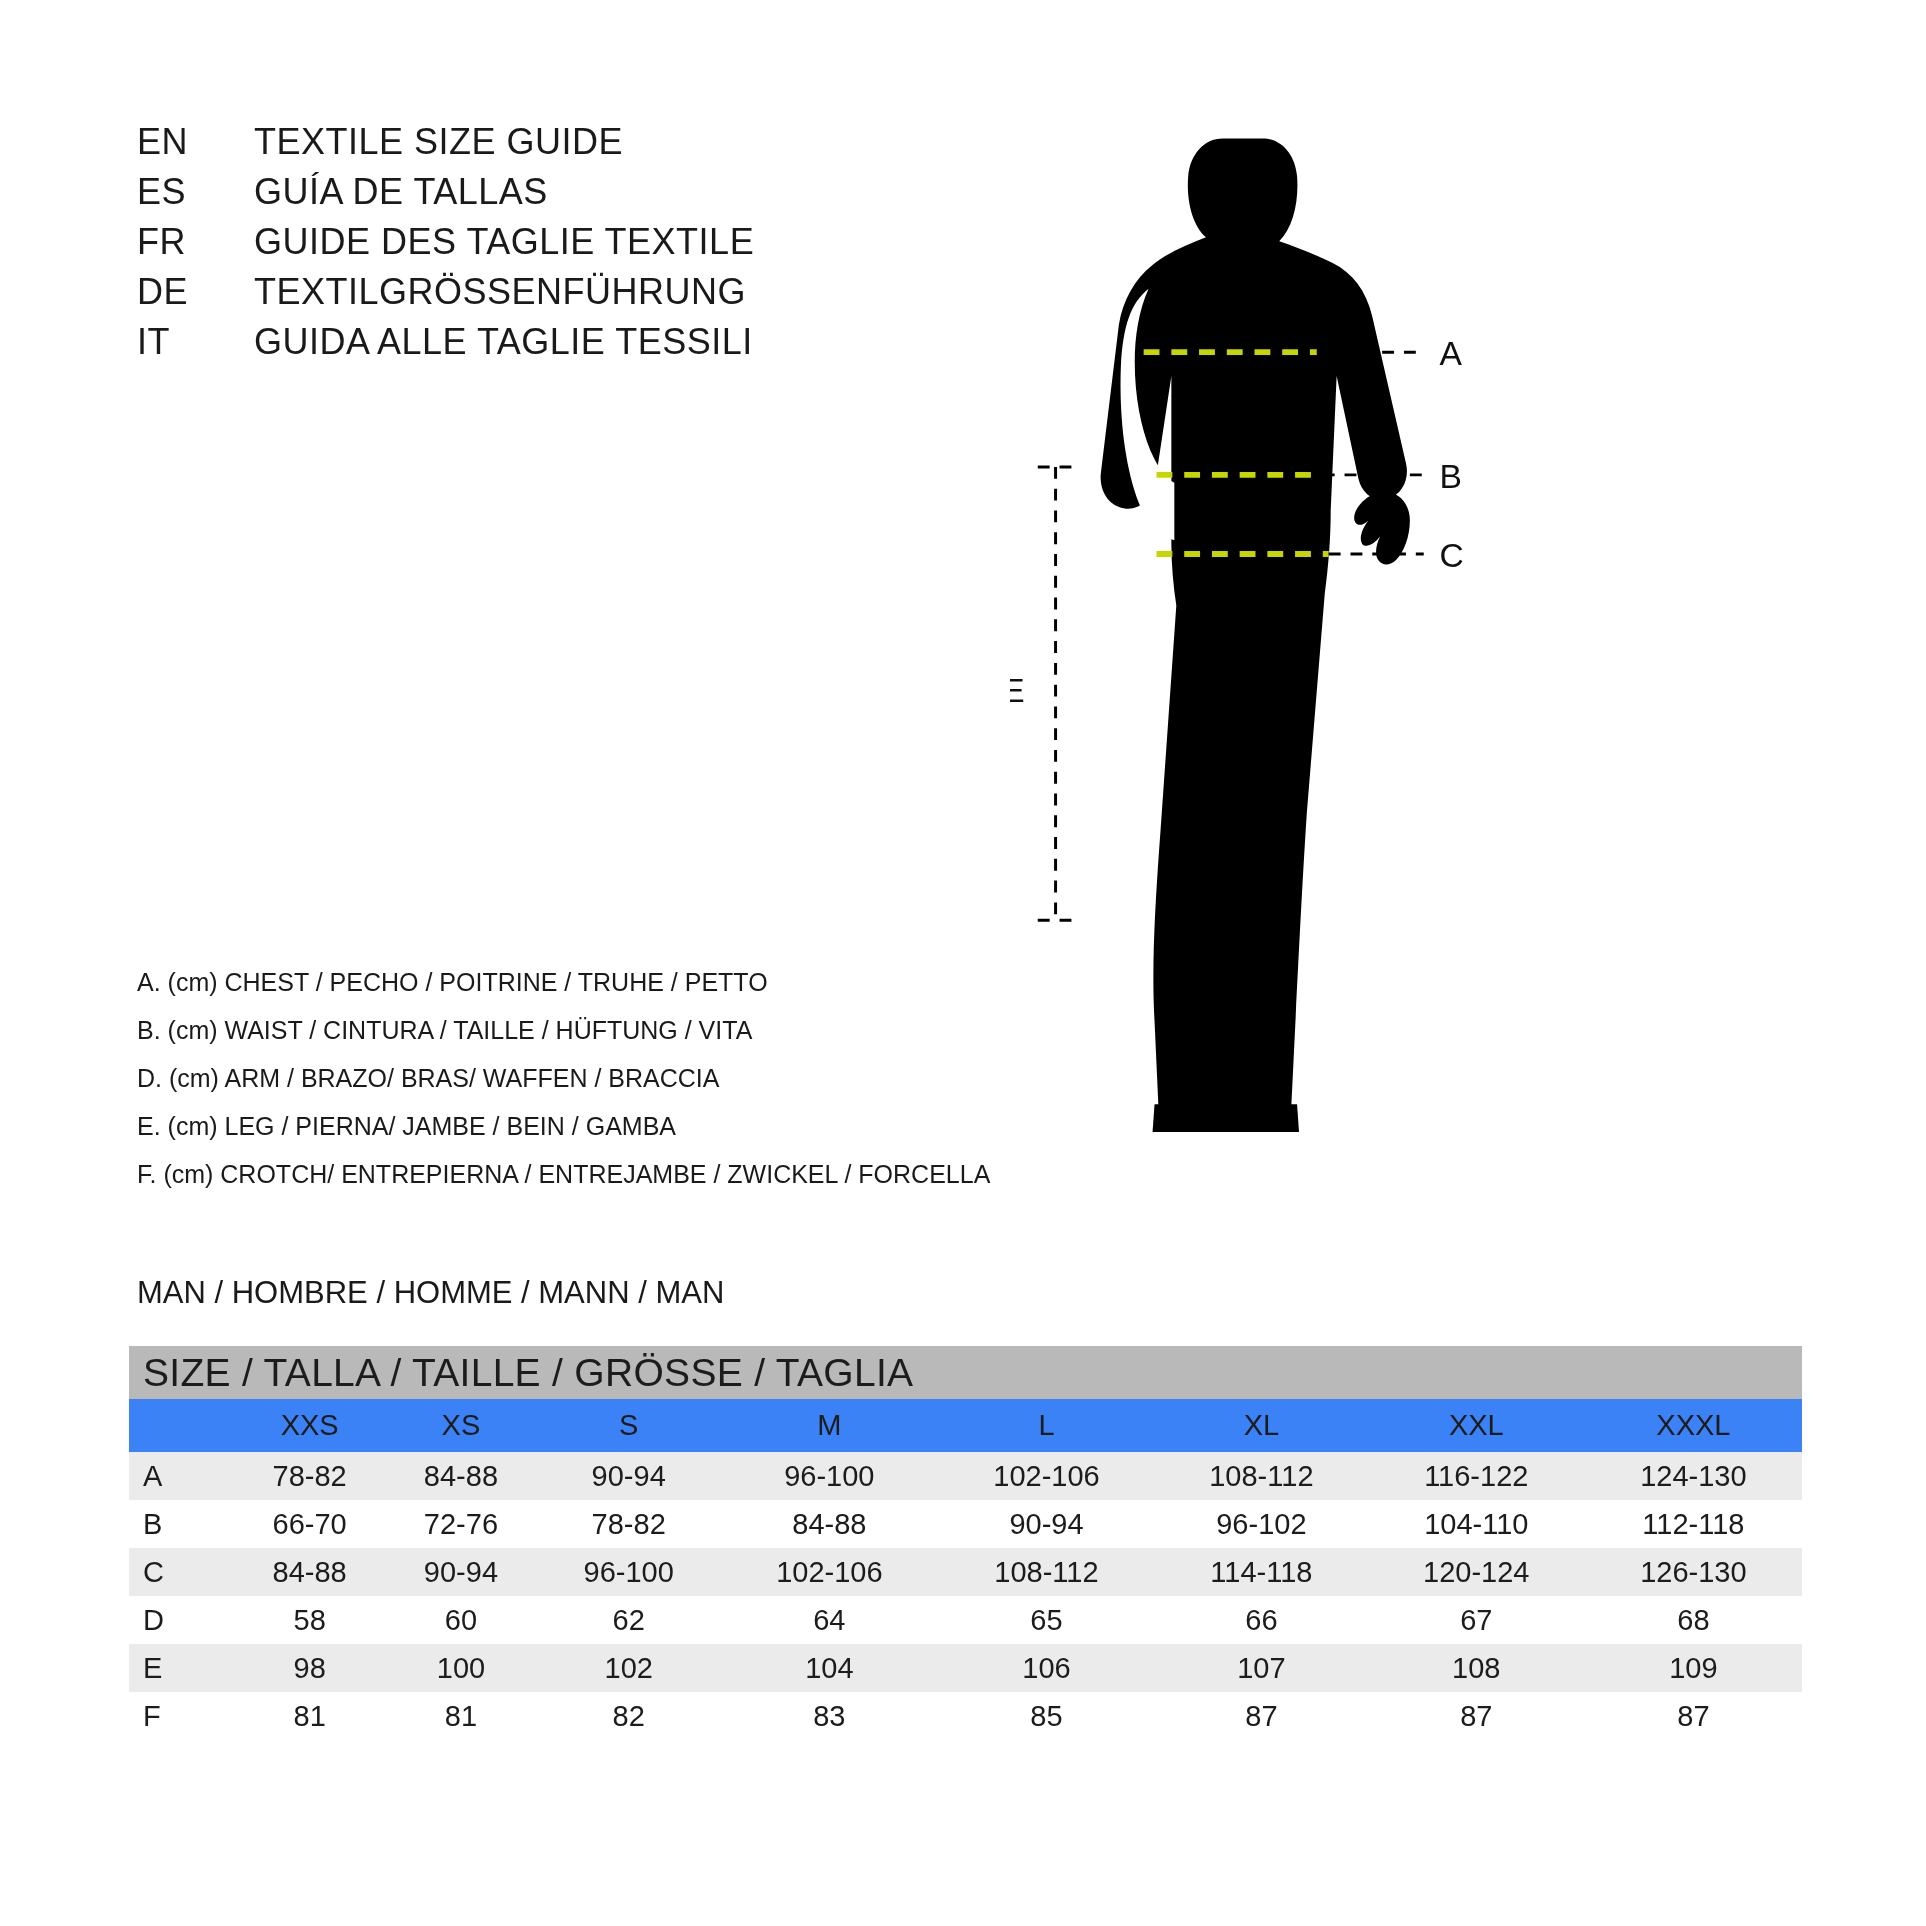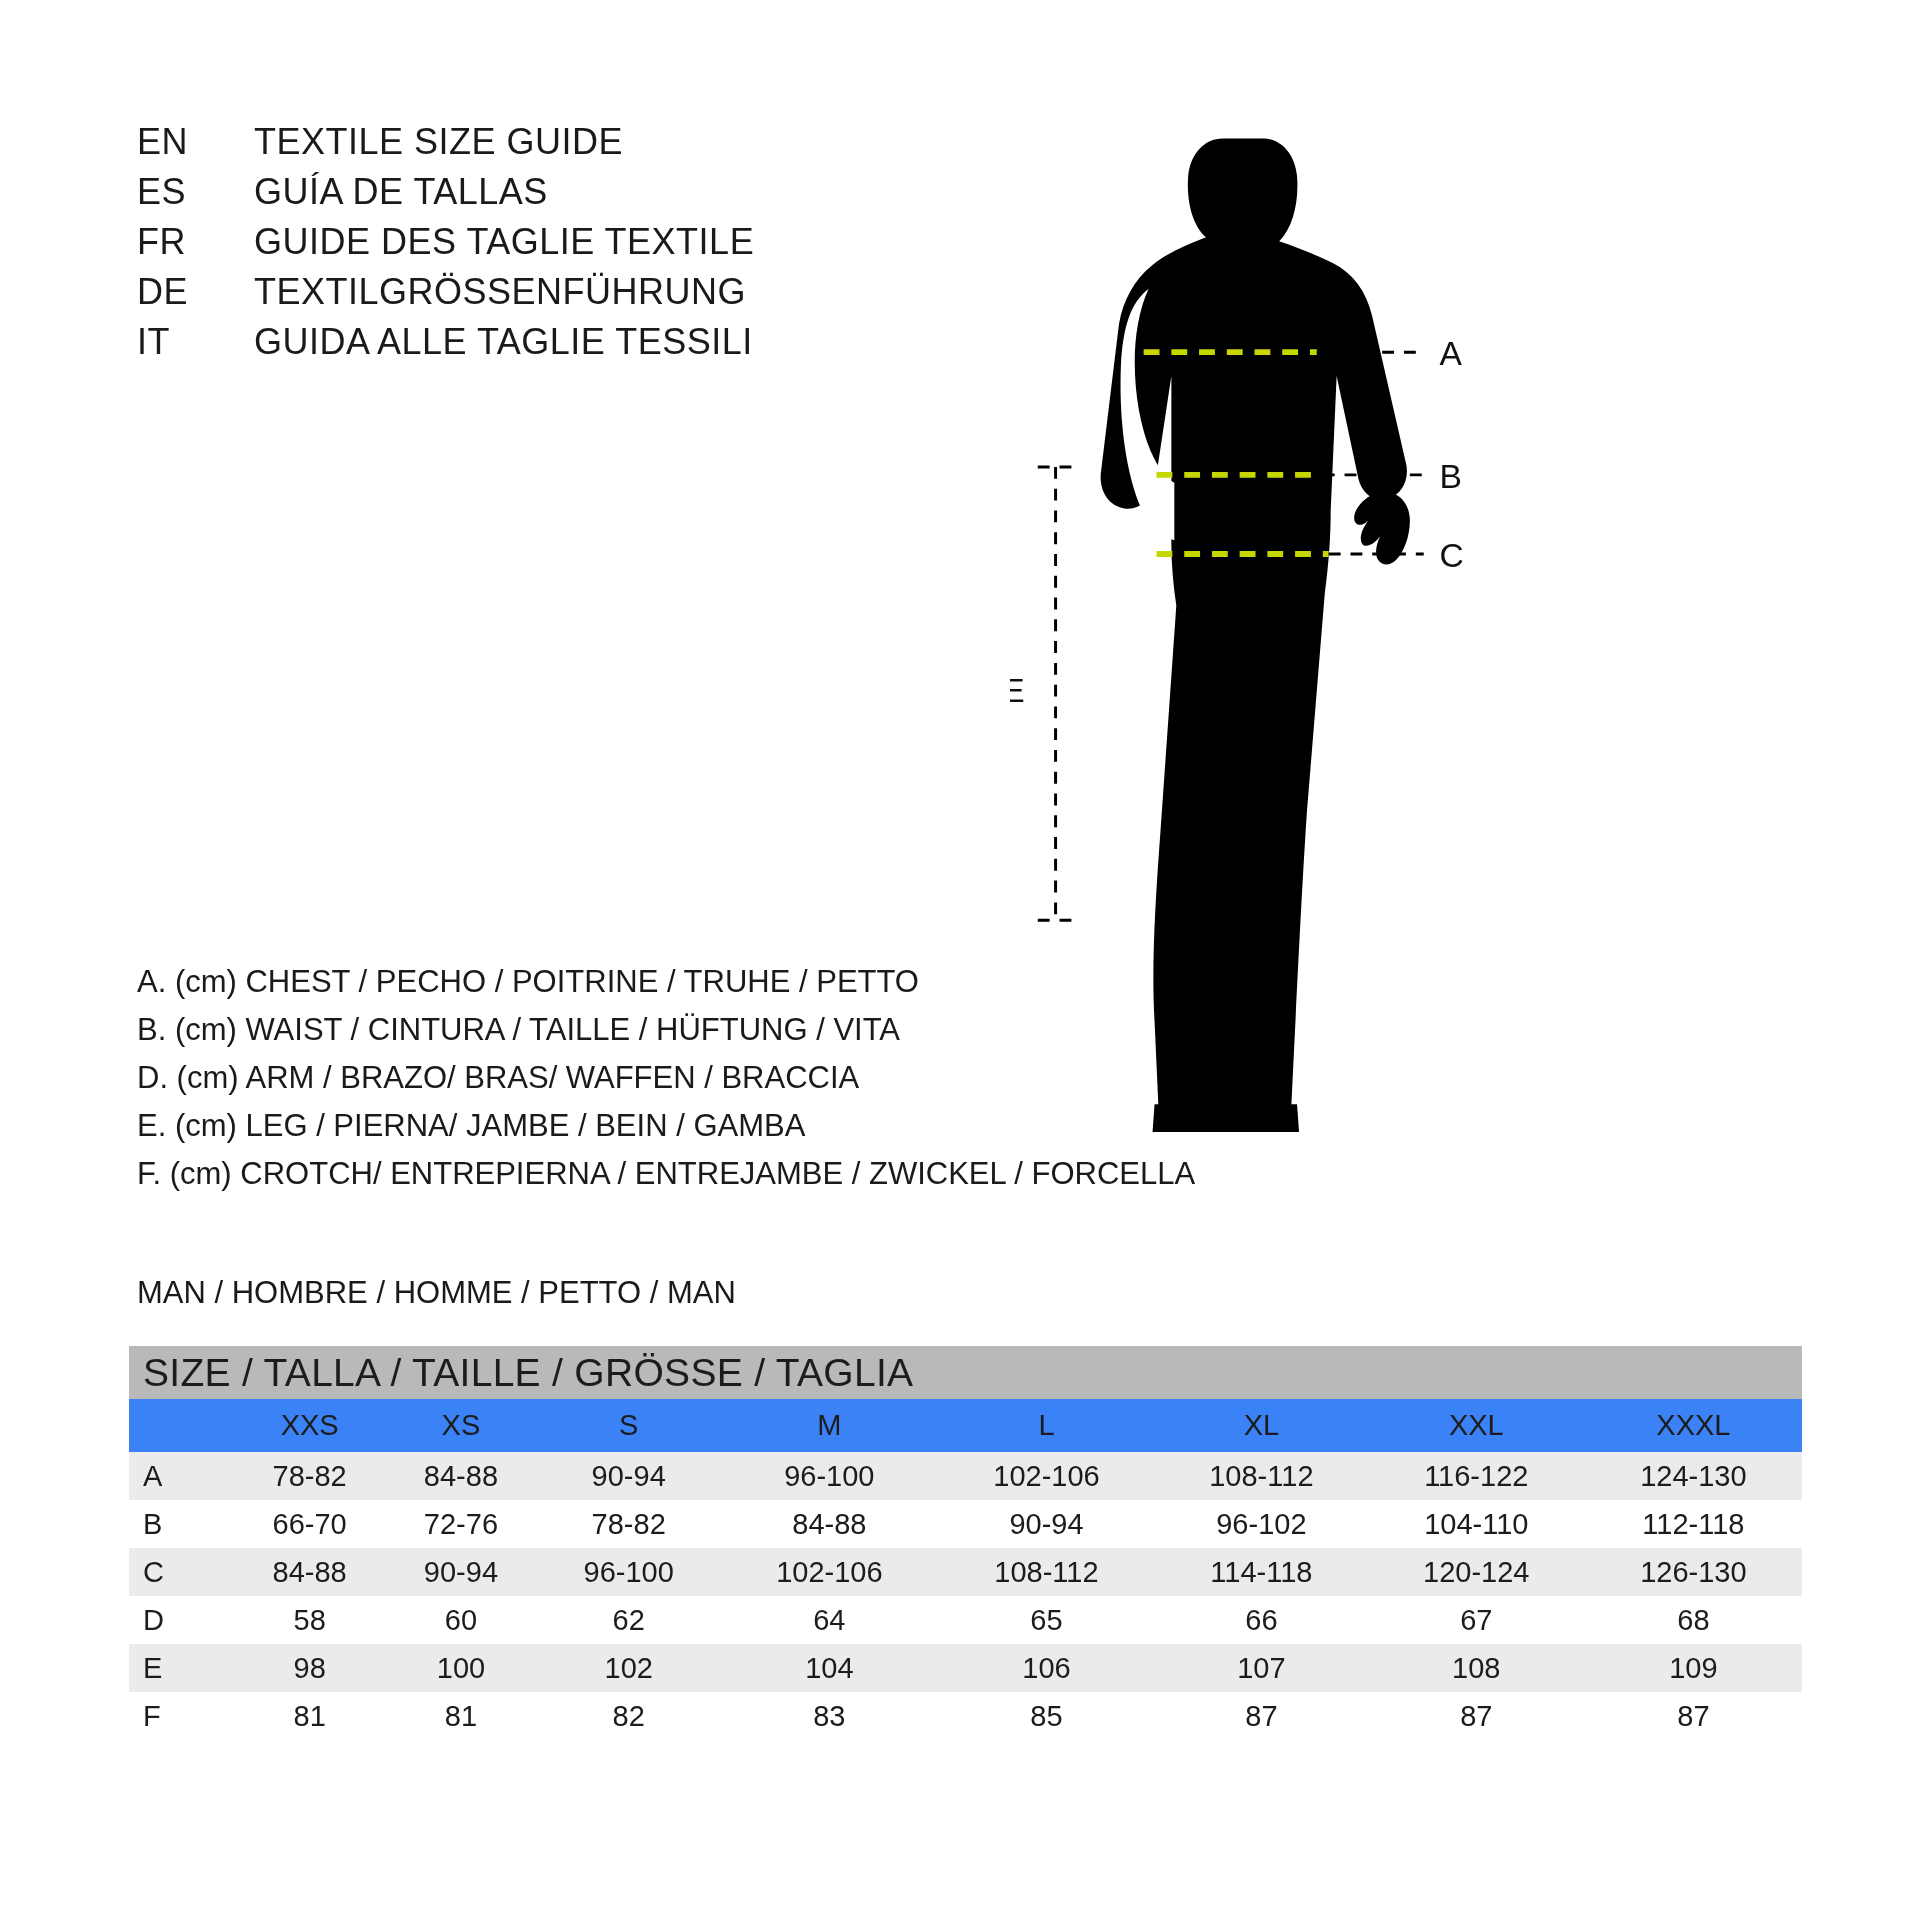--- a/index.html
+++ b/index.html
@@ -40,21 +40,21 @@
   }
 
   
   #legend-block {
     position: absolute;
     left: 137px;
     top: 958px;
     width: 1089px;
   }
   .legend-row {
-    font-size: 31px;
+    font-size: 25px;
     line-height: 48px;
     white-space: nowrap;
   }
   #gender-label {
     position: absolute;
     left: 137px;
     top: 1275px;
     font-size: 31px;
     white-space: nowrap;
   }
@@ -239,21 +239,21 @@
 </div>
 
 <div id="legend-block">
   <div class="legend-row">A. (cm) CHEST / PECHO / POITRINE / TRUHE / PETTO</div>
   <div class="legend-row">B. (cm) WAIST / CINTURA / TAILLE / HÜFTUNG / VITA</div>
   <div class="legend-row">D. (cm) ARM / BRAZO/ BRAS/ WAFFEN / BRACCIA</div>
   <div class="legend-row">E. (cm) LEG / PIERNA/ JAMBE / BEIN / GAMBA</div>
   <div class="legend-row">F. (cm) CROTCH/ ENTREPIERNA / ENTREJAMBE / ZWICKEL / FORCELLA</div>
 </div>
 
-<div id="gender-label">MAN / HOMBRE / HOMME / PETTO / MAN</div>
+<div id="gender-label">MAN / HOMBRE / HOMME / MANN / MAN</div>
 
 <table id="size-table">
   <tbody>
     <tr class="band-head">
       <td colspan="9">SIZE / TALLA / TAILLE / GRÖSSE / TAGLIA</td>
     </tr>
     <tr class="sizes">
       <td class="rowhead"></td>
       <td>XXS</td>
       <td>XS</td>

